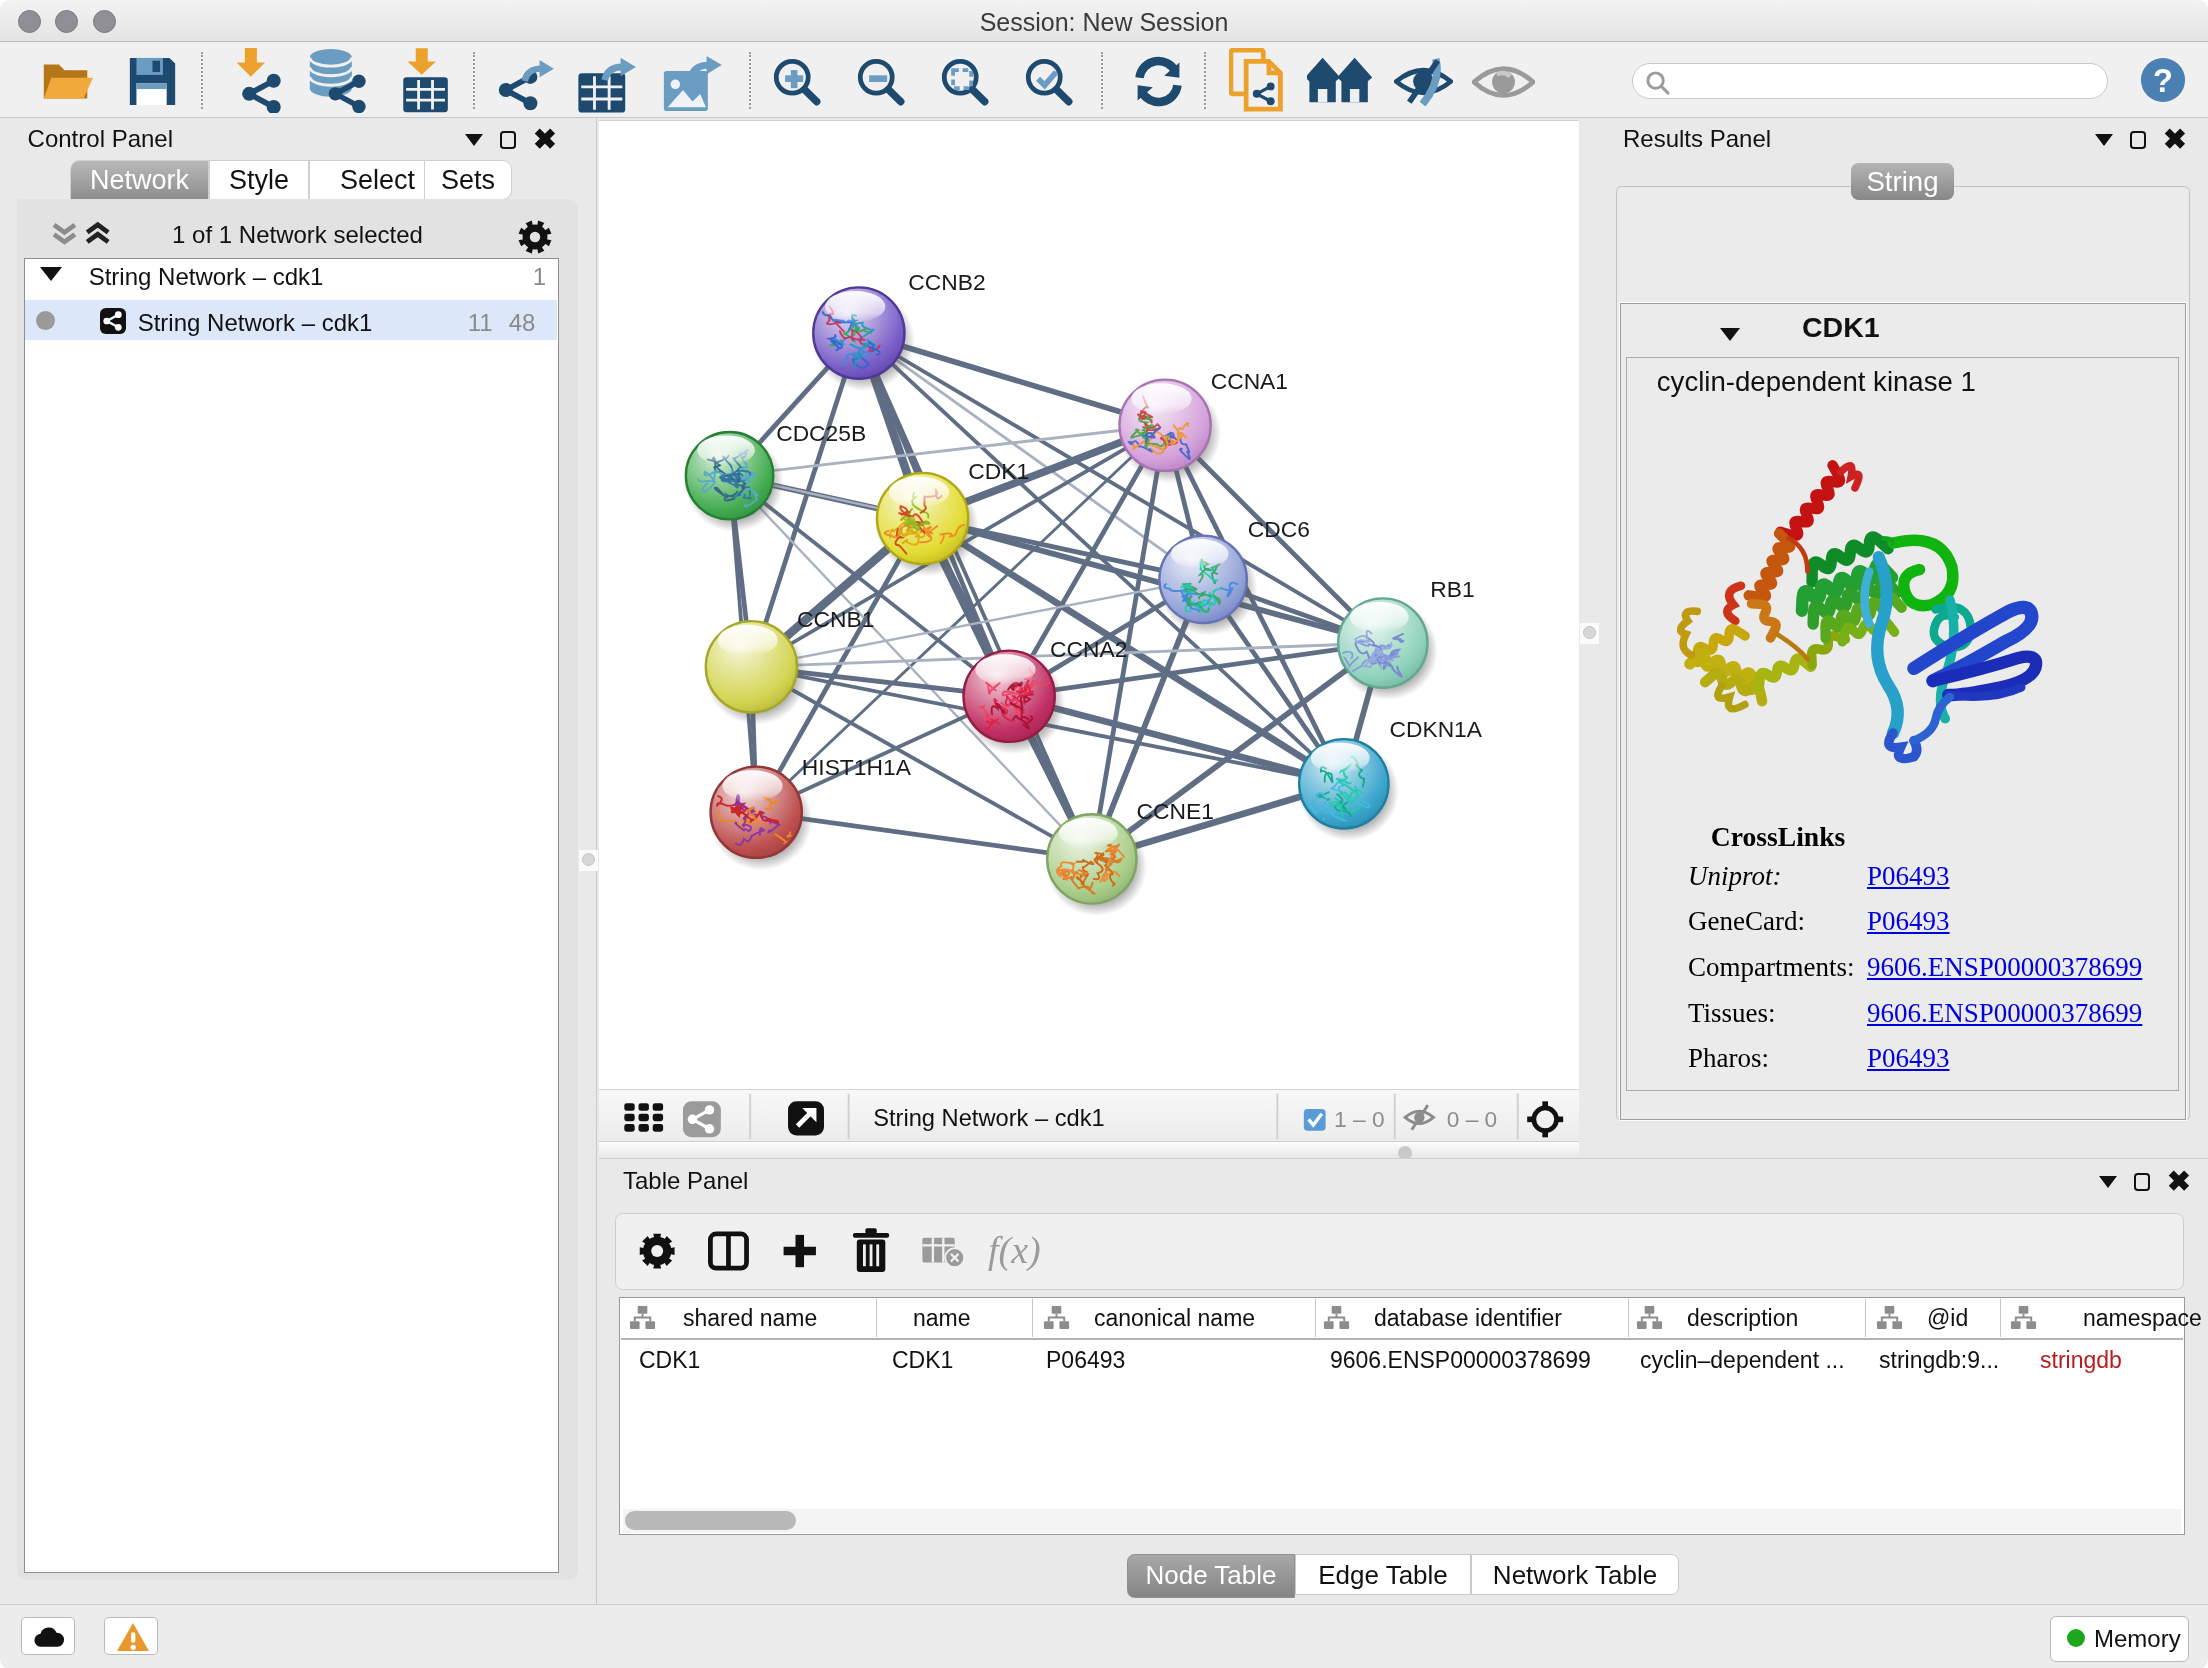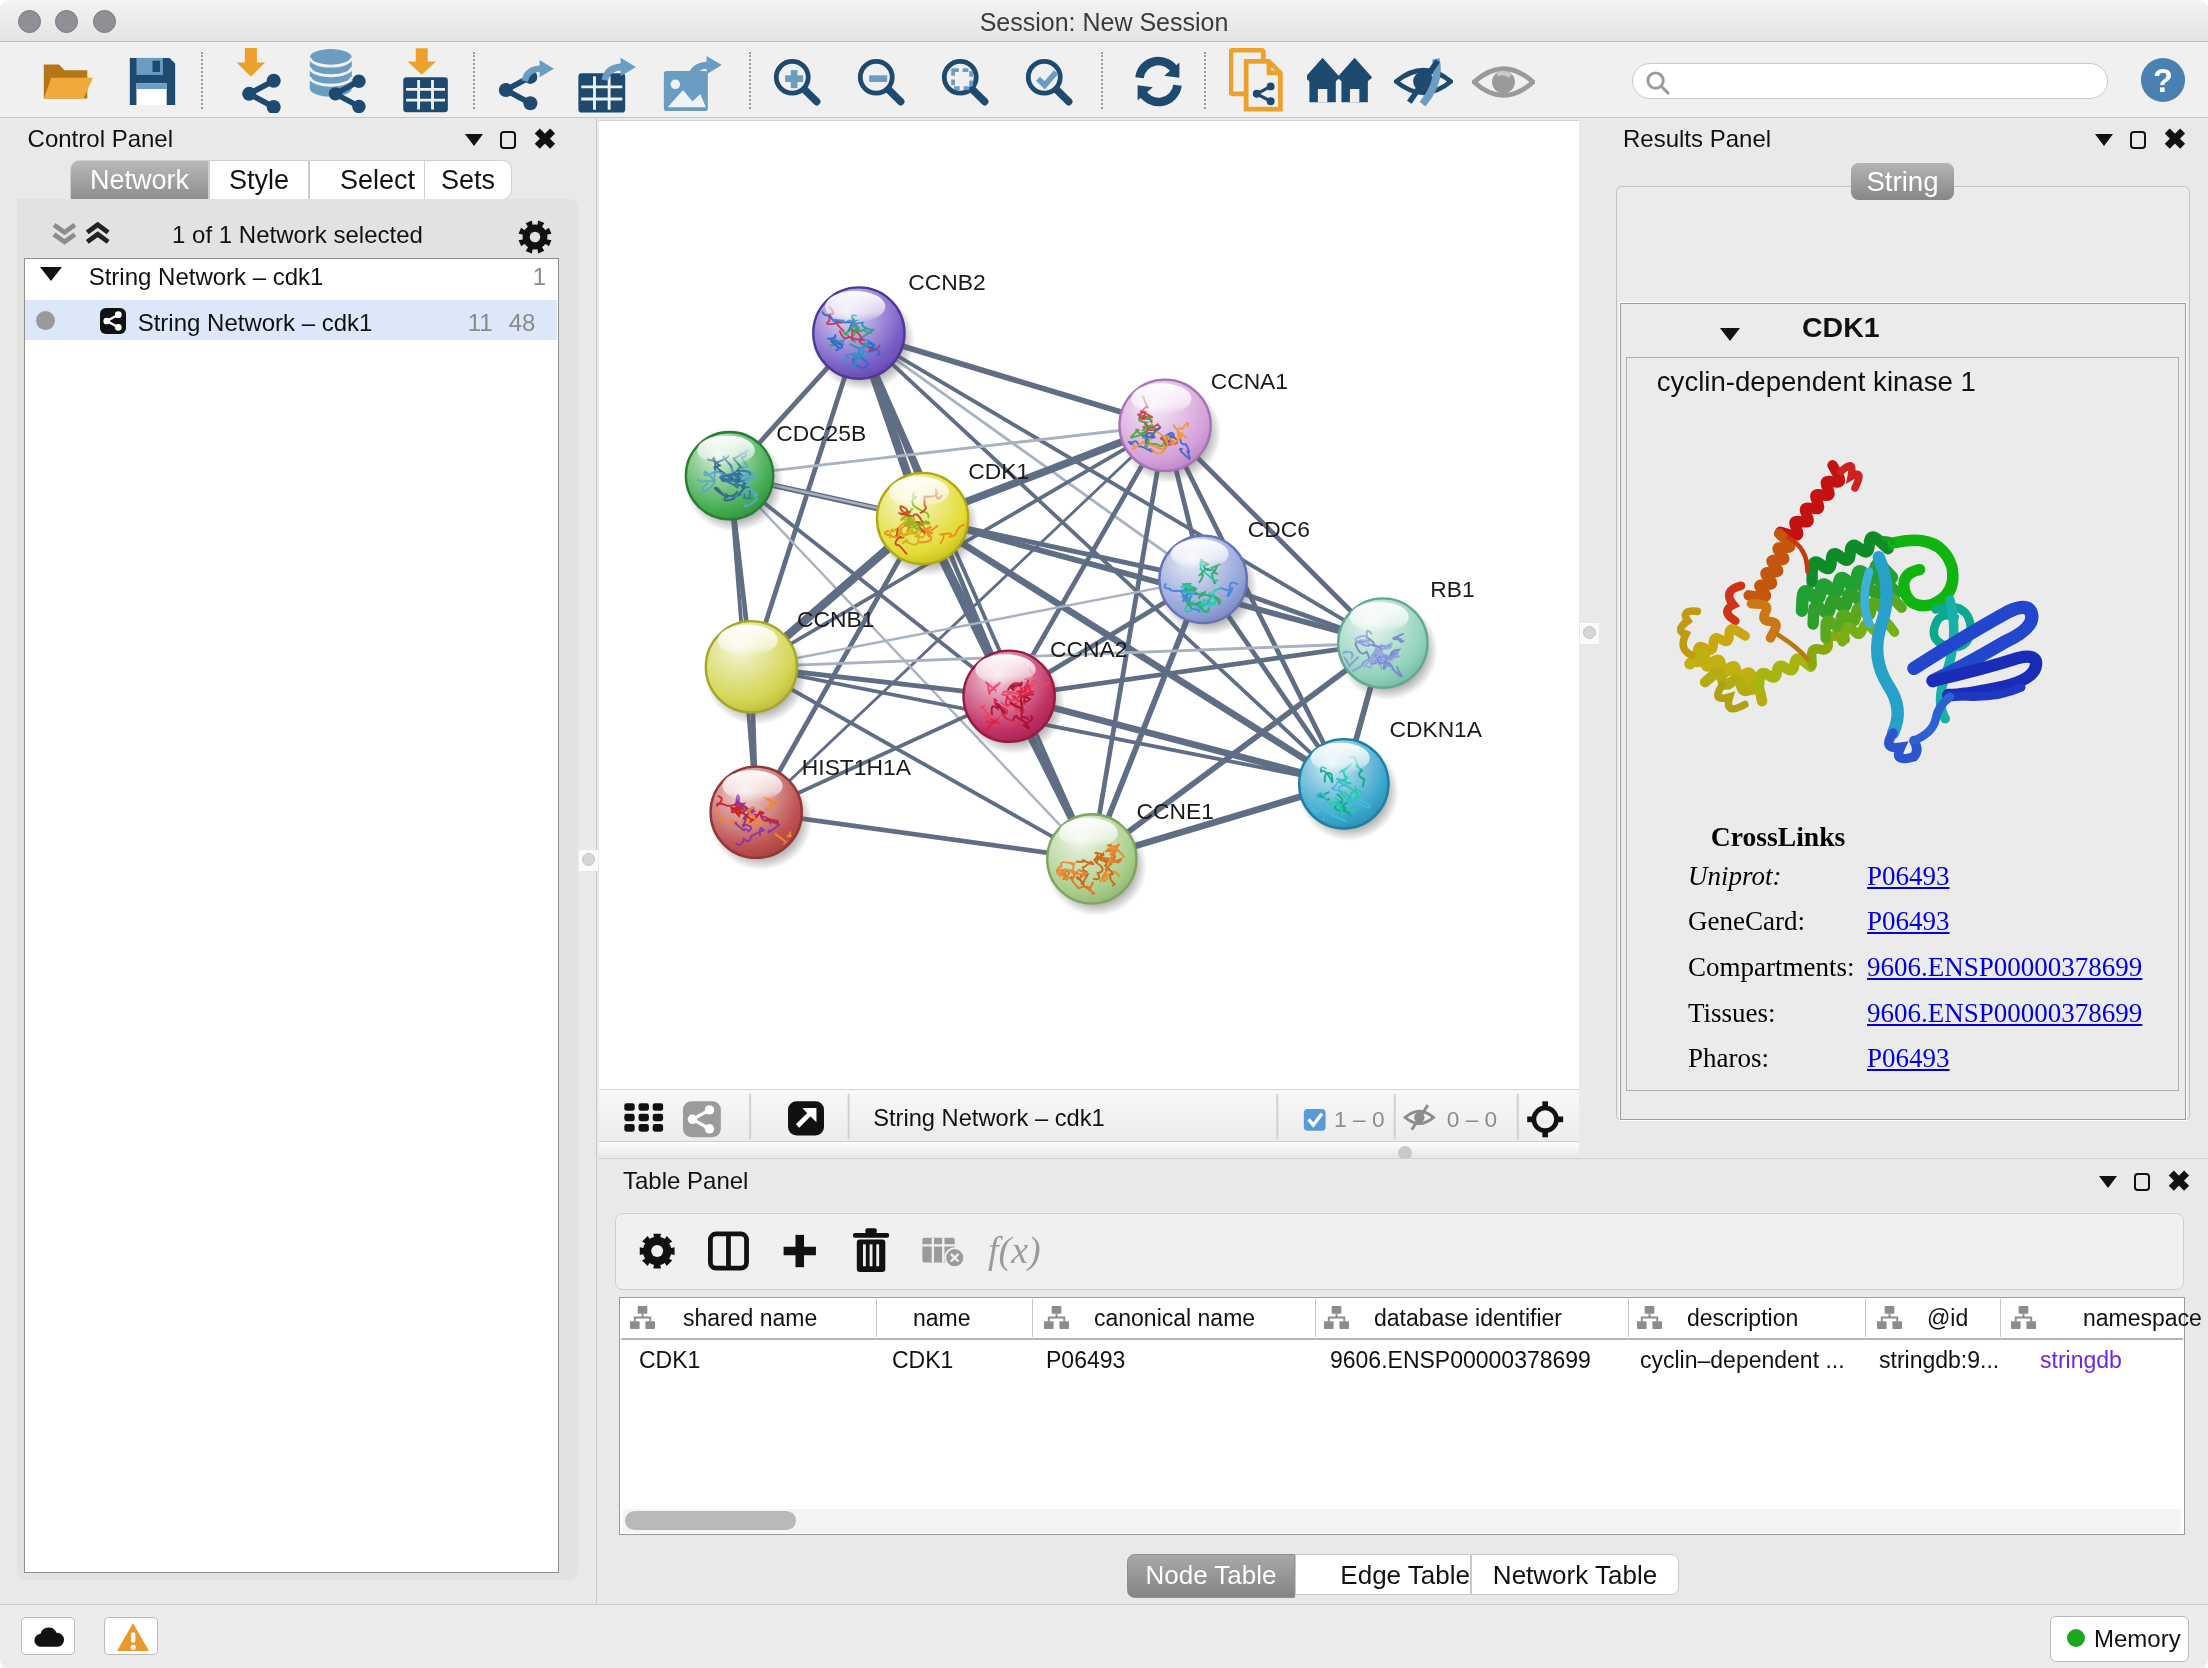--- a/index.html
+++ b/index.html
@@ -919,25 +919,25 @@
         <path d="M14,10 L14,14 M6,18 L6,14 L22,14 L22,18"></path>
       </g>
     </svg>
 <div class="abs" style="left:1484px; top:146px; font-size:23px; color:#111;">namespace</div>
 <div class="abs" style="left:40px; top:188px; font-size:23px; color:#111;">CDK1</div>
 <div class="abs" style="left:293px; top:188px; font-size:23px; color:#111;">CDK1</div>
 <div class="abs" style="left:447px; top:188px; font-size:23px; color:#111;">P06493</div>
 <div class="abs" style="left:731px; top:188px; font-size:23px; color:#111;">9606.ENSP00000378699</div>
 <div class="abs" style="left:1041px; top:188px; font-size:23px; color:#111;">cyclin–dependent ...</div>
 <div class="abs" style="left:1280px; top:188px; font-size:23px; color:#111;">stringdb:9...</div>
-<div class="abs" style="left:1441px; top:188px; font-size:23px; color:#6d28d9;">stringdb</div>
+<div class="abs" style="left:1441px; top:188px; font-size:23px; color:#b91c1c;">stringdb</div>
 <div class="abs" style="left:24px; top:350px; width:1558px; height:24px; background:#f4f4f4;"></div>
 <div class="abs" style="left:26px; top:352px; width:171px; height:19px; background:#b9b9b9; border-radius:9.5px;"></div>
 <div class="abs" style="left:528px; top:395px; width:168px; height:44px; background:linear-gradient(#a8a8a8,#848484); border:1px solid #909090; border-radius:7.6px 0 0 7.6px; color:#fff; font-size:26px; text-align:center; line-height:40px;">Node Table</div>
-<div class="abs" style="left:696px; top:395px; width:176px; height:41px; background:#fff; border:1px solid #c9c9c9; color:#111; font-size:26px; text-align:right; line-height:40px;">Edge Table</div>
+<div class="abs" style="left:696px; top:395px; width:176px; height:41px; background:#fff; border:1px solid #c9c9c9; color:#111; font-size:26px; text-align:center; line-height:40px;">Edge Table</div>
 <div class="abs" style="left:872px; top:395px; width:208px; height:41px; background:#fff; border:1px solid #c9c9c9; border-radius:0 7.6px 7.6px 0; color:#111; font-size:26px; text-align:center; line-height:40px;">Network Table</div>
   </div>
 
 <div id="statusbar">
   <div class="btnw" style="left:21px; top:12.4px; width:54px; height:38px;">
       <svg style="position:absolute; left:10.5px; top:5.7px;" width="32" height="25" viewBox="0 0 34 26">
 <path d="M9,24 a7,7 0 0 1 -1,-14 a9,9 0 0 1 17,-1 a6.5,6.5 0 0 1 1,15 Z" fill="#111"></path>
 </svg>
     </div>
   <div class="btnw" style="left:104px; top:12.4px; width:54px; height:38px;">

